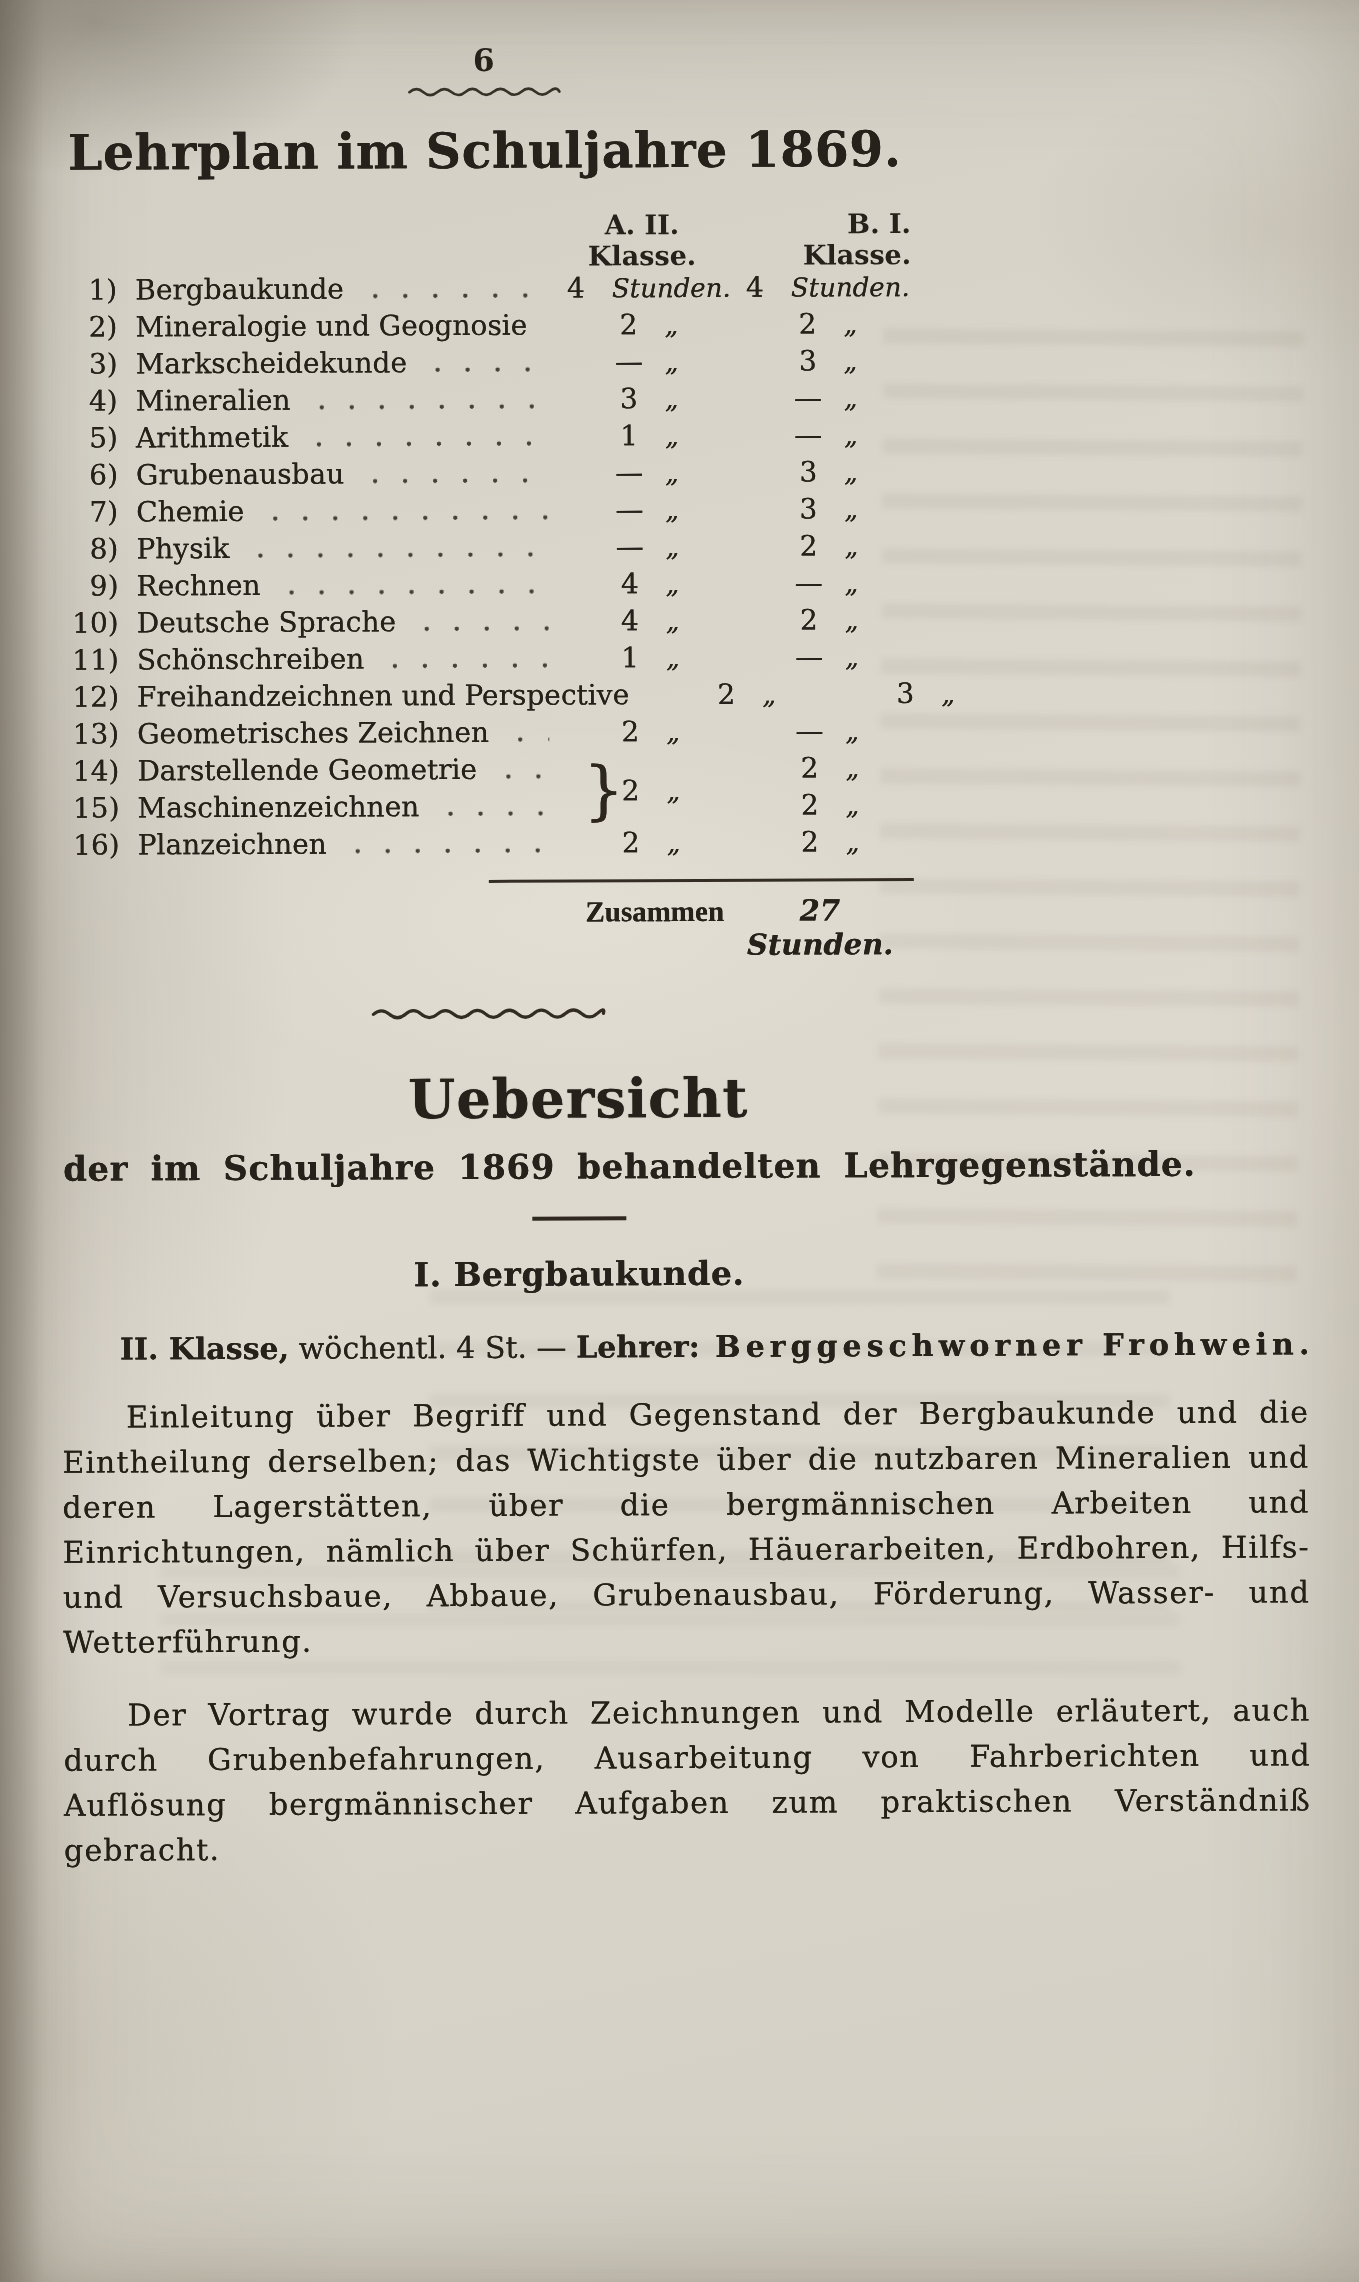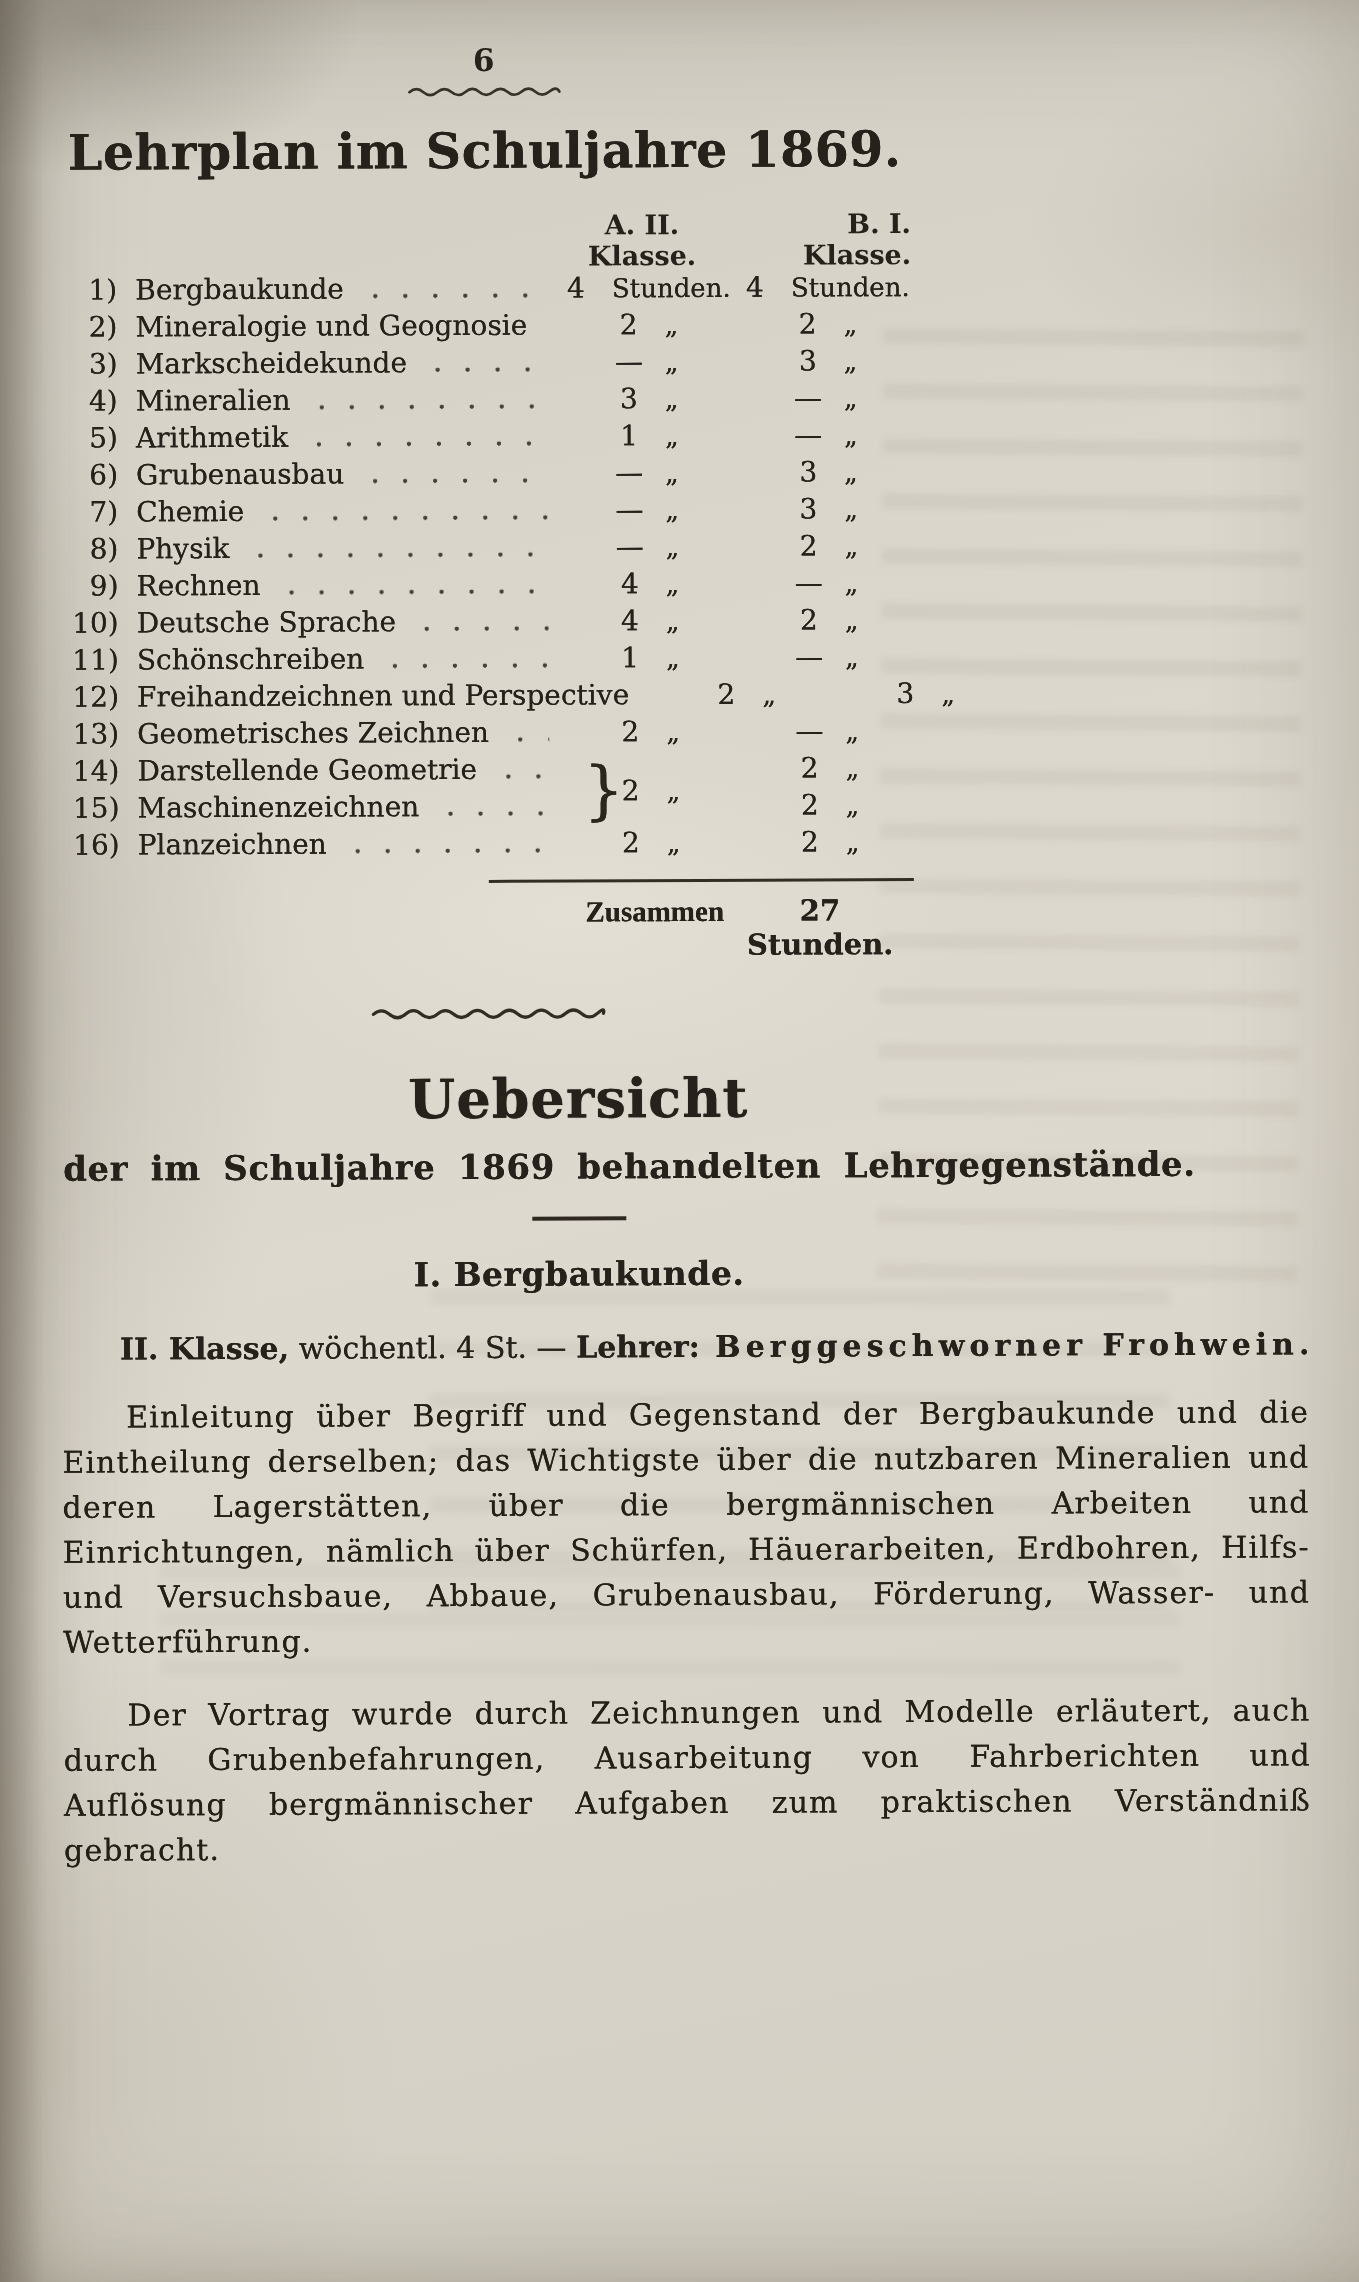--- a/index.html
+++ b/index.html
@@ -46,31 +46,31 @@
   .trow{ display:flex; align-items:baseline; height:37px; font-size:28px; text-shadow:0 0 .4px #2a241c; }
   .num{ width:58px; text-align:right; flex:none; }
   .subj{ margin-left:18px; flex:none; white-space:nowrap; }
   .leader{ flex:1; align-self:stretch; margin:0 6px 0 16px;
     background-image:radial-gradient(circle at 50% 64%, rgba(45,38,30,.85) 1.8px, transparent 2.4px);
     background-size:30px 100%; background-repeat:repeat-x; }
   .cellA,.cellB{ flex:none; display:flex; justify-content:center; align-items:baseline; gap:14px; position:relative; }
   .cellA{ width:178px; }
   .cellB{ width:180px; }
   .val{ min-width:44px; text-align:center; }
-  .unit{ font-size:26px; }
+  .unit{ font-size:26px;font-style:italic; }
   .brace{ display:none; }
   .has-brace .cellA{ transform:translateY(-15px); }
   .has-brace .brace{ display:block; position:absolute; left:28px; top:50%; transform:translateY(-52%);
     font-size:64px; font-weight:400; line-height:1; color:#2c261f; }
 
   .sum-rule{ width:425px; height:3px; background:#342d25; margin:16px 0 12px auto; }
   .total-row{ display:flex; justify-content:flex-end; align-items:baseline; font-size:29px; font-weight:bold;
               text-shadow:0 0 .4px #2a241c; }
   .total-row .label{ margin-right:2px;font-family:Liberation Serif, serif; }
-  .totA{ width:188px; text-align:center; flex:none; }
+  .totA{ width:188px; text-align:center; flex:none;font-style:italic; }
   .totB{ width:186px; text-align:center; flex:none; }
 
   
   .ov-head{ padding-left:58px; padding-right:270px; margin-top:46px; }
   .ov-title{ text-align:center; font-size:54px; font-weight:bold; letter-spacing:1px;
              text-shadow:0 0 .7px #26211a; }
   .ov-sub{ text-align:center; font-size:34px; font-weight:bold; margin-top:16px;
            word-spacing:10px; letter-spacing:.6px; text-shadow:0 0 .5px #26211a; white-space:nowrap; }
   .short-rule{ width:94px; height:4px; background:#2f2922; margin:30px auto 0; }
   .sec-head{ text-align:center; font-size:33px; font-weight:bold; margin-top:34px; letter-spacing:.5px;

